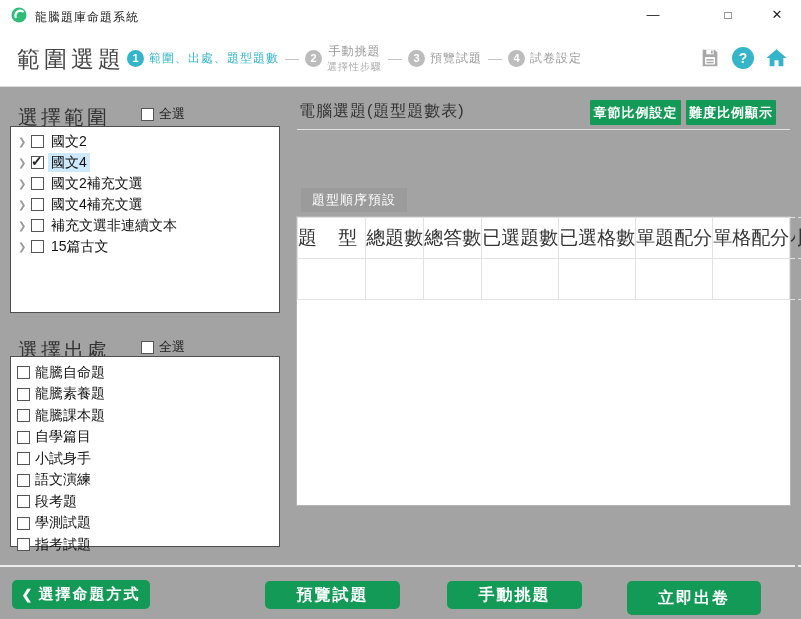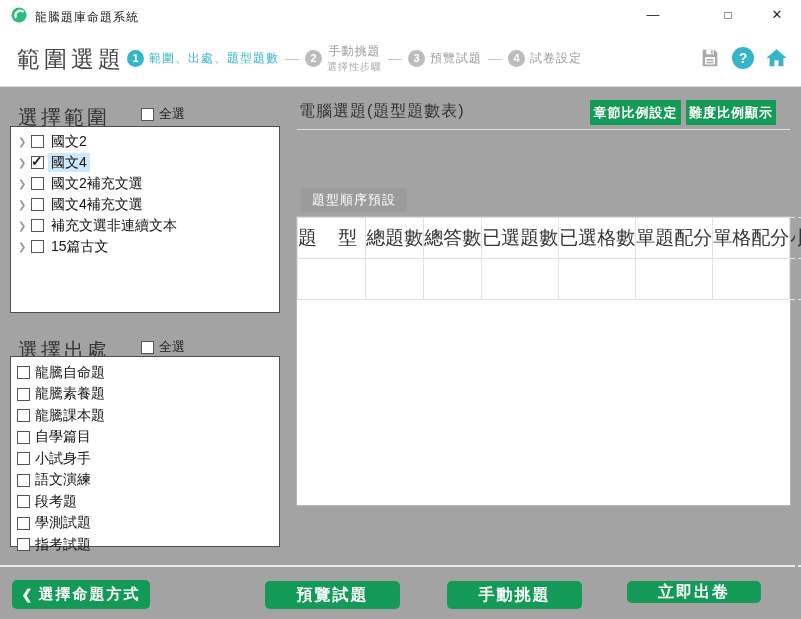--- a/index.html
+++ b/index.html
@@ -66,21 +66,21 @@
   .total-cell { color:#e23c39; text-align:right !important; padding-right:7px !important; }
   .total-cell span { margin-left:2px; }
 
   
   .footer-line { position:absolute; left:0; top:565px; width:801px; height:2px; background:#ececec; }
   .btn-green-lg { position:absolute; background:#129a56; color:#fff; font-weight:bold; font-size:16px; letter-spacing:2px; border-radius:5px; }
   .btn-back { left:12px; top:580px; width:138px; height:29px; font-size:15px; }
   .btn-back .back-chevron { font-size:13px; margin-right:6px; letter-spacing:0; }
   .btn-preview { left:265px; top:581px; width:135px; height:28px; }
   .btn-manual { left:447px; top:581px; width:135px; height:28px; }
-  .btn-generate { left:627px; top:581px; width:134px; height:22px; }
+  .btn-generate { left:627px; top:581px; width:134px; height:34px; }
 
   .right-edge { position:absolute; left:795px; top:88px; width:3px; height:527px; background:#a3a3a3; }
 </style>
 </head>
 <body>
 
 <div class="window">
 
   <div class="titlebar">
     <span class="app-icon">

